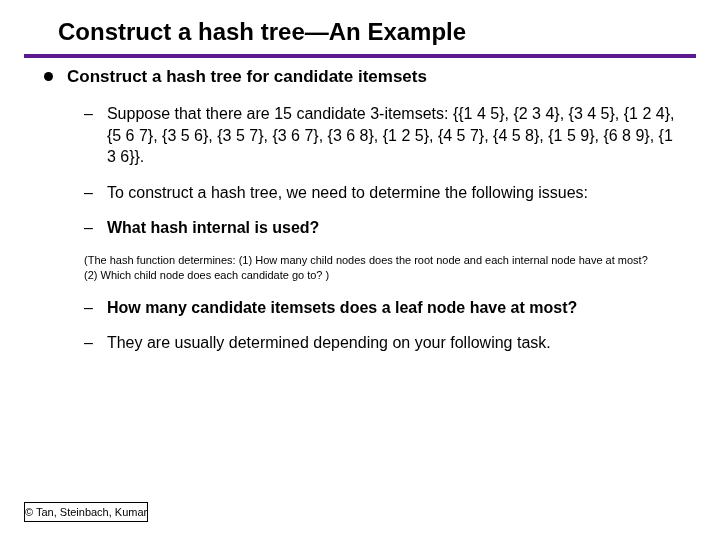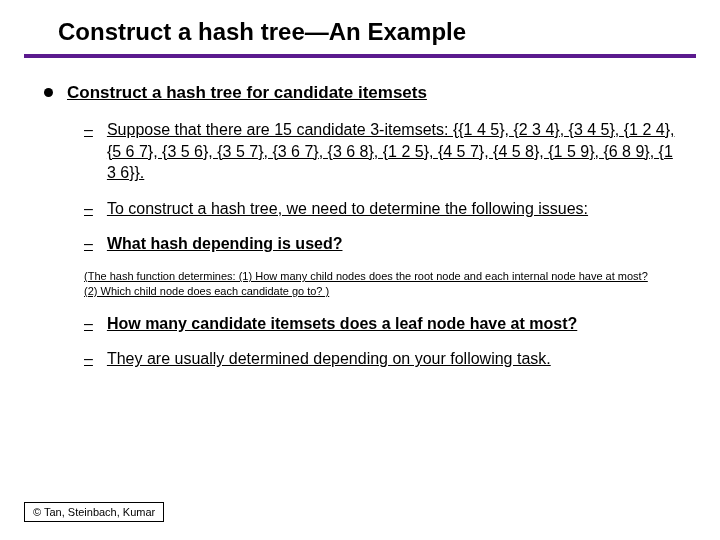--- a/index.html
+++ b/index.html
@@ -16,22 +16,21 @@
     font-weight: bold;
     color: #000;
     padding: 18px 0 8px 58px;
   }
   .divider {
     height: 4px;
     background: #5b1a8e;
     margin: 0 24px 0 24px;
   }
   .content {
-    padding: 24px 44px 0 44px;
-    text-decoration: underline;
+    padding: 8px 44px 0 44px;
   }
   .main-bullet {
     display: flex;
     align-items: flex-start;
     margin-bottom: 14px;
   }
   .main-dot {
     width: 9px;
     height: 9px;
     background: #000;
@@ -77,21 +76,21 @@
     margin-bottom: 14px;
     padding-right: 20px;
   }
   .footer {
     position: absolute;
     bottom: 18px;
     left: 24px;
     font-size: 11px;
     color: #000;
     border: 1px solid #000;
-    padding: 3px 8px;
+    padding: 3px 0;
   }
 </style>
 </head>
 <body>
 
 <div class="title">Construct a hash tree—An Example</div>
 <div class="divider"></div>
 
 <div class="content">
   <div class="main-bullet">
@@ -103,21 +102,21 @@
     <div class="sub-bullet">
       <div class="dash">–</div>
       <div class="sub-text">Suppose that there are 15 candidate 3-itemsets: {{1 4 5}, {2 3 4}, {3 4 5}, {1 2 4}, {5 6 7}, {3 5 6}, {3 5 7}, {3 6 7}, {3 6 8}, {1 2 5}, {4 5 7}, {4 5 8}, {1 5 9}, {6 8 9}, {1 3 6}}.</div>
     </div>
     <div class="sub-bullet">
       <div class="dash">–</div>
       <div class="sub-text">To construct a hash tree, we need to determine the following issues:</div>
     </div>
     <div class="sub-bullet">
       <div class="dash">–</div>
-      <div class="sub-text bold">What hash depending is used?</div>
+      <div class="sub-text bold">What hash internal is used?</div>
     </div>
   </div>
 
   <div class="paren-text">(The hash function determines: (1) How many child nodes does the root node and each internal node have at most? (2) Which child node does each candidate go to? )</div>
 
   <div class="sub-list">
     <div class="sub-bullet">
       <div class="dash">–</div>
       <div class="sub-text bold">How many candidate itemsets does a leaf node have at most?</div>
     </div>

